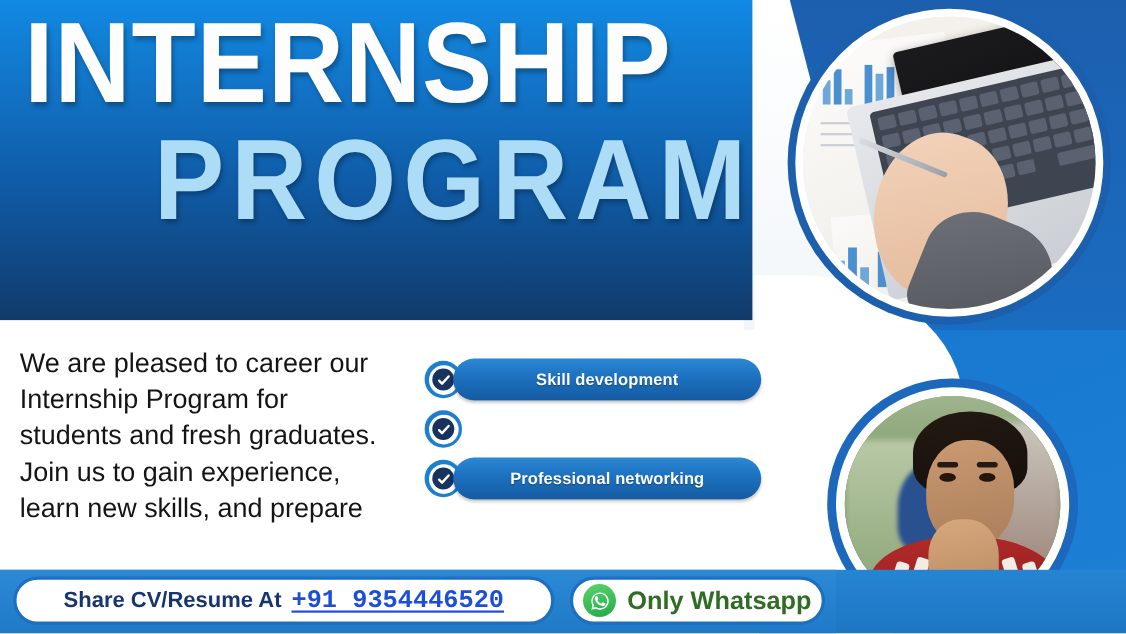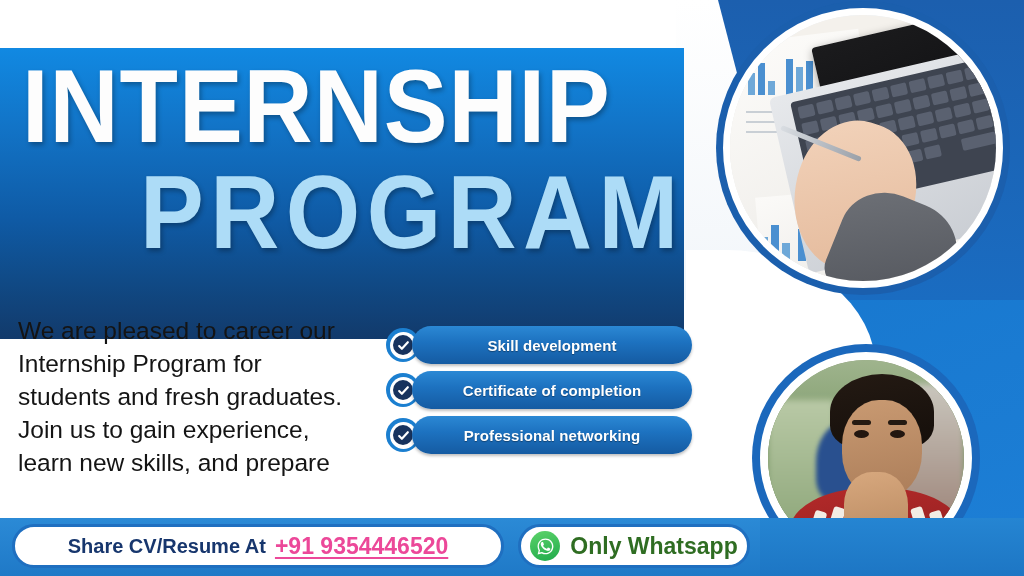--- a/index.html
+++ b/index.html
@@ -34,21 +34,20 @@
     border-top-right-radius:150px 120px;
     border-bottom-right-radius:90px 90px;
     z-index:4;
   }
 
   
   .hero {
     position:absolute; left:0; top:0; width:684px; height:291px;
     background:linear-gradient(180deg,#1189e2 0%,#1273c6 28%,#0f5ba6 58%,#104a86 80%,#123a6b 100%);
     z-index:6;
-    margin-top:48px;
   }
   .hero-title-1 {
     position:absolute; left:22px; top:6px;
     font-size:104px; line-height:104px; font-weight:bold;
     color:#fdfdfd; letter-spacing:1px;
     transform:scaleX(0.92); transform-origin:left top;
     text-shadow:2px 3px 5px rgba(0,0,0,0.30);
     white-space:nowrap;
   }
   .hero-title-2 {
@@ -201,22 +200,22 @@
     background:linear-gradient(180deg,#2b8ad6 0%,#1f79c7 100%);
   }
   .cta-pill {
     position:absolute; left:12px; top:6px; width:492px; height:44px;
     background:#ffffff; border:3px solid #1f6fc0; border-radius:22px;
     display:flex; align-items:center; justify-content:center; gap:9px;
     z-index:13;
   }
   .cta-label { color:#17366d; font-size:20px; font-weight:bold; }
   .cta-phone {
-    color:#ec4899; font-size:23px; font-weight:bold;
-    text-decoration:underline; text-underline-offset:3px;
+    color:#1d4ed8; font-size:23px; font-weight:bold;
+    text-decoration:underline; text-underline-offset:3px;font-family:Liberation Mono, monospace;
   }
   .wa-pill {
     position:absolute; left:518px; top:6px; width:232px; height:44px;
     background:#ffffff; border:3px solid #1f6fc0; border-radius:22px;
     display:flex; align-items:center; justify-content:center; gap:10px;
     z-index:13;
   }
   .wa-icon { width:30px; height:30px; border-radius:50%;
     background:linear-gradient(165deg,#5dd36a,#1faa4b);
     display:flex; align-items:center; justify-content:center; }
@@ -361,23 +360,20 @@
     <div class="feature-row">
       <div class="check-badge">
         <div class="inner-white">
             <div class="inner-dark">
           <svg viewBox="0 0 24 24" fill="none" stroke="#ffffff" stroke-width="4" stroke-linecap="round" stroke-linejoin="round">
                 <polyline points="4,13 9,18 20,6"></polyline>
               </svg>
         </div>
           </div>
       </div>
-      <div class="pill">
-        <span class="pill-label">Certificate of completion</span>
-      </div>
     </div>
 
 
     <div class="feature-row">
       <div class="check-badge">
         <div class="inner-white">
             <div class="inner-dark">
           <svg viewBox="0 0 24 24" fill="none" stroke="#ffffff" stroke-width="4" stroke-linecap="round" stroke-linejoin="round">
                 <polyline points="4,13 9,18 20,6"></polyline>
               </svg>

